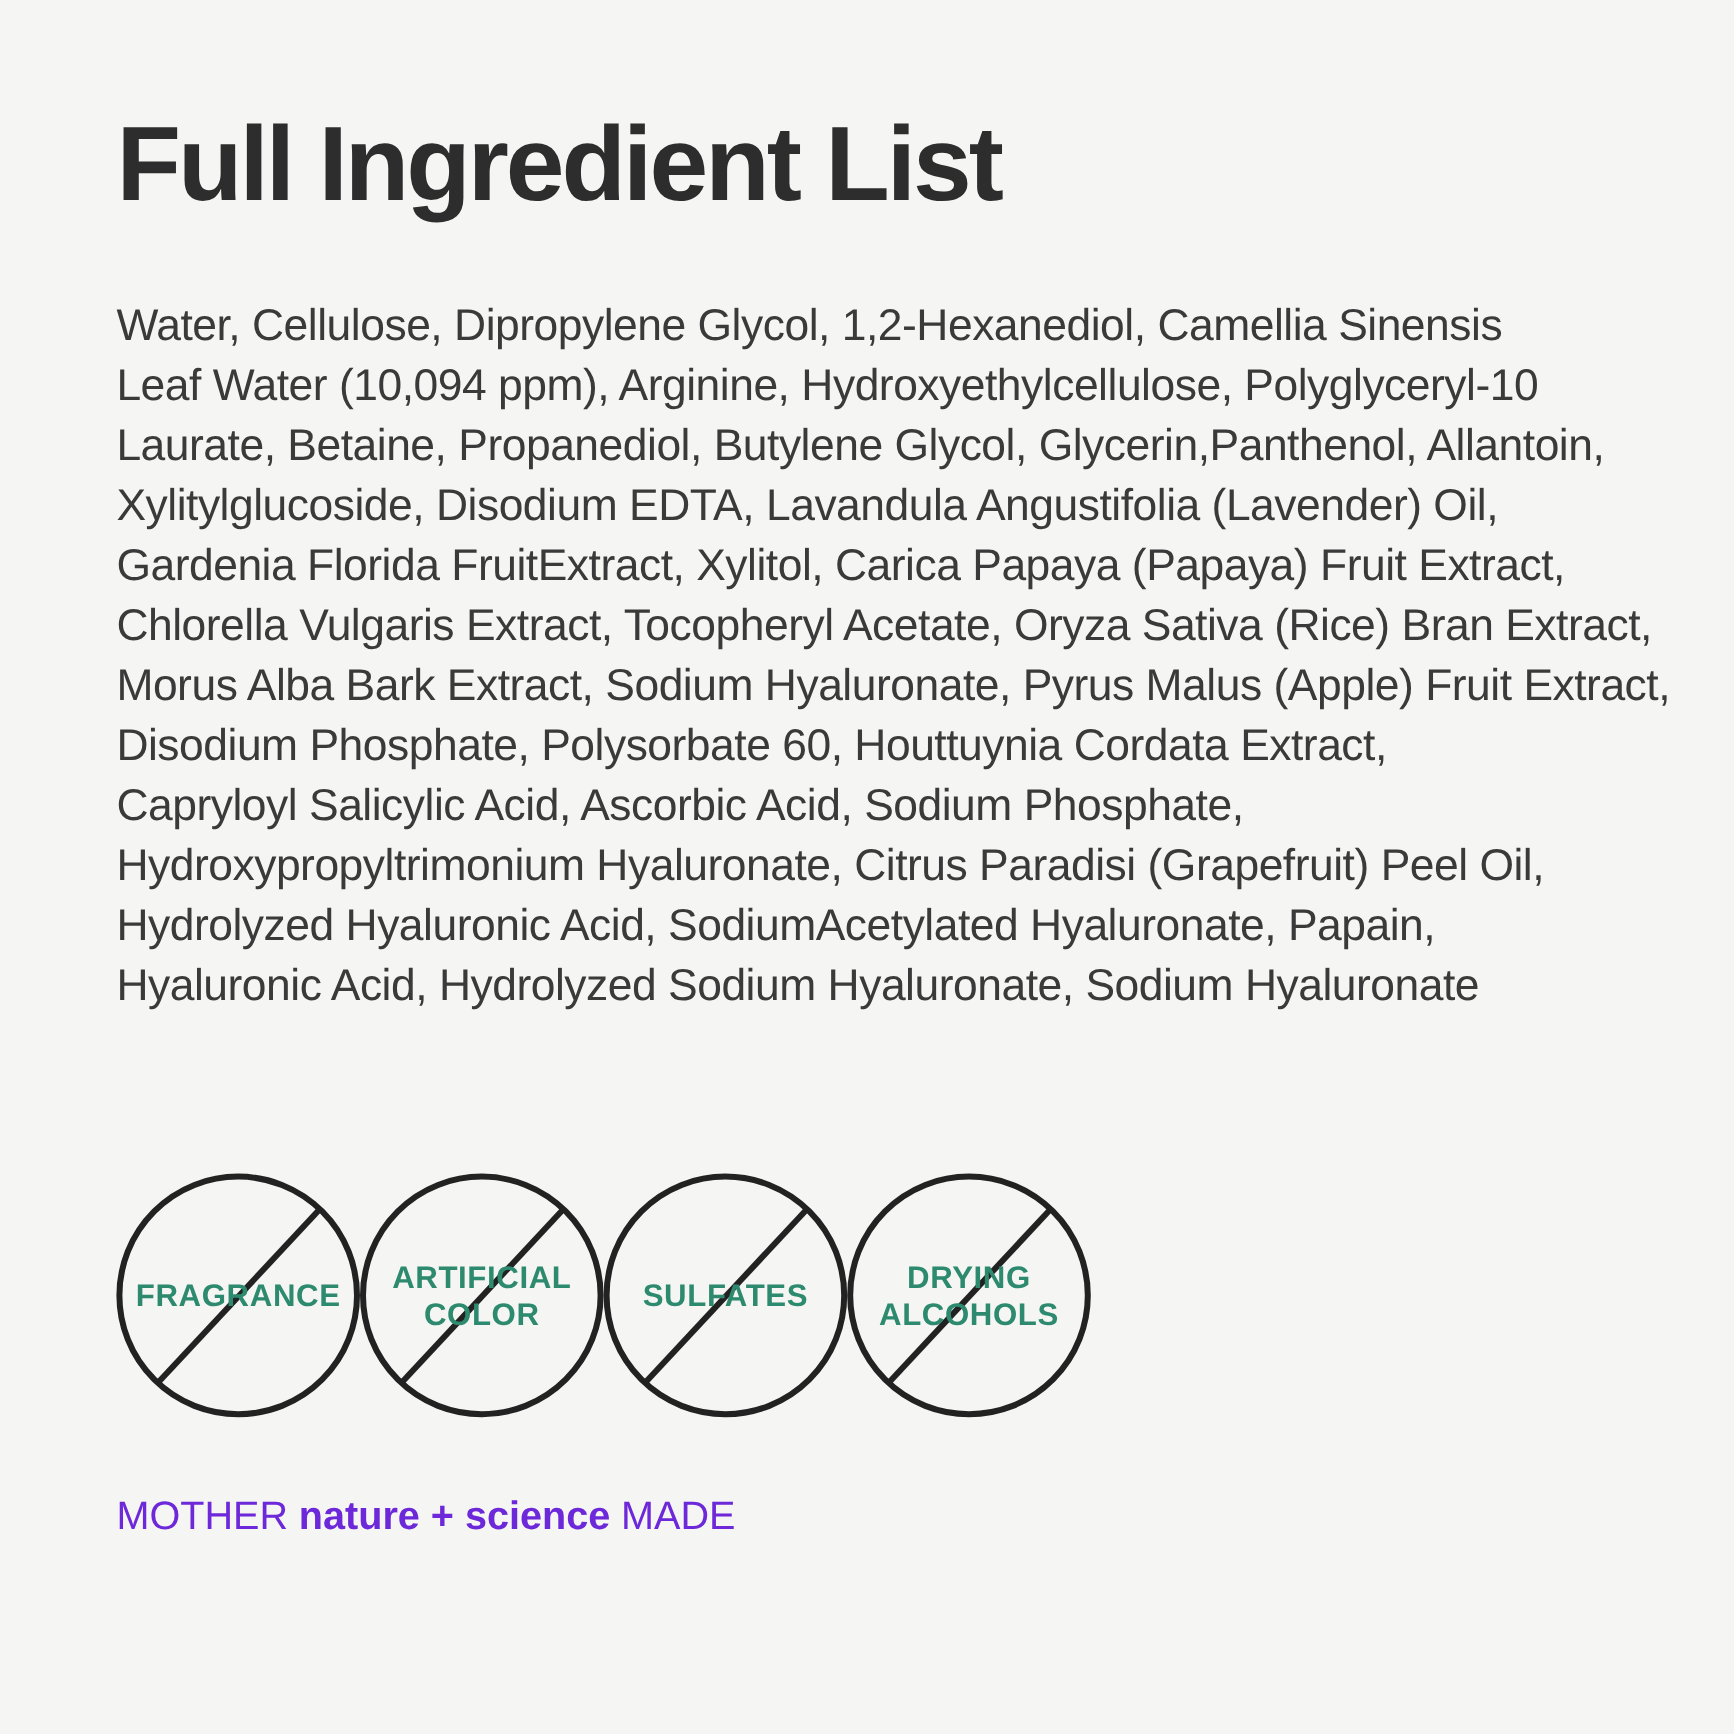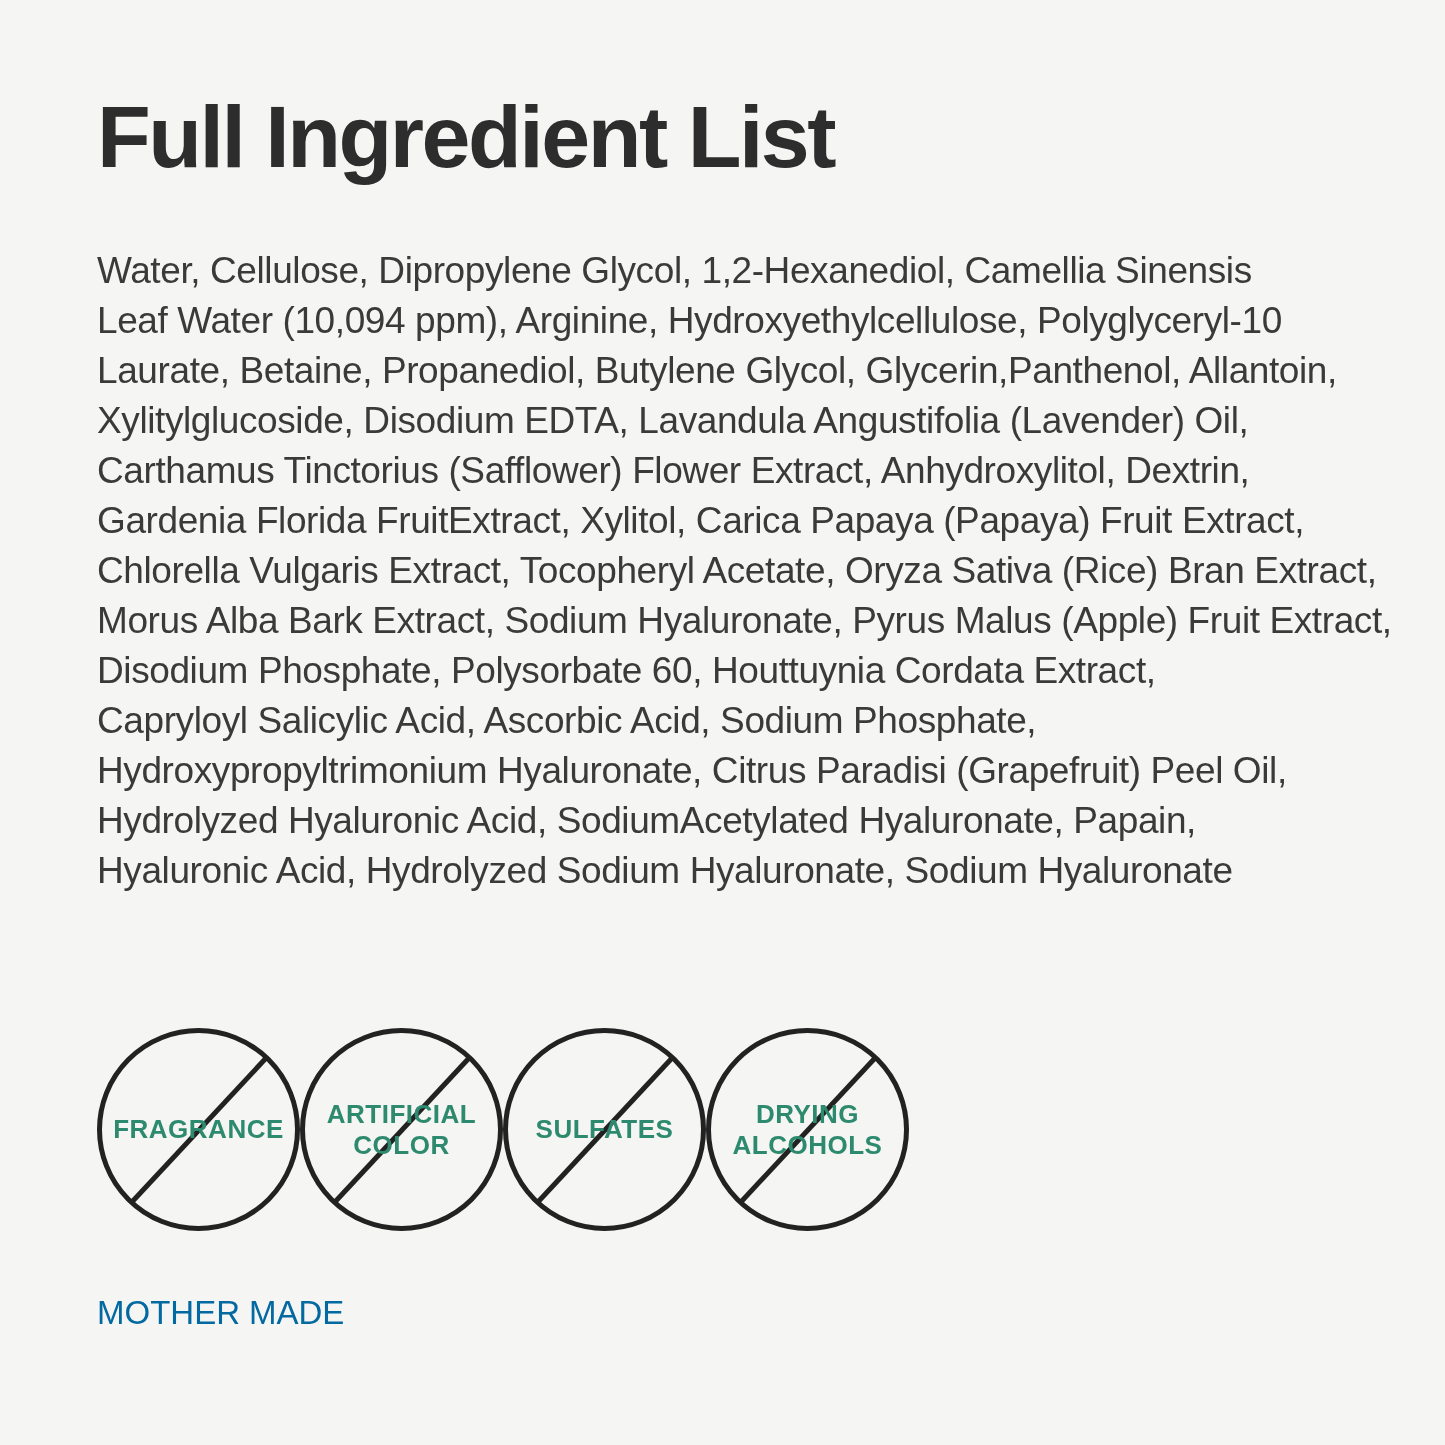--- a/index.html
+++ b/index.html
@@ -69,37 +69,36 @@
     text-align: center;
     white-space: pre-line;
   }
   .footer {
     margin-top: 62px;
     display: flex;
     align-items: baseline;
     gap: 9px;
     font-size: 33px;
     line-height: 40px;
-    color: #0369a1;
+    color: #6d28d9;
   }
   .footer .bold { font-weight: 700; }
 </style>
 </head>
 <body>
 
 <div class="canvas">
 
   <h1 class="title">Full Ingredient List</h1>
 
   <div class="ingredients">
     <p class="ing-line">Water, Cellulose, Dipropylene Glycol, 1,2-Hexanediol, Camellia Sinensis</p>
     <p class="ing-line">Leaf Water (10,094 ppm), Arginine, Hydroxyethylcellulose, Polyglyceryl-10</p>
     <p class="ing-line">Laurate, Betaine, Propanediol, Butylene Glycol, Glycerin,Panthenol, Allantoin,</p>
     <p class="ing-line">Xylitylglucoside, Disodium EDTA, Lavandula Angustifolia (Lavender) Oil,</p>
-    <p class="ing-line">Carthamus Tinctorius (Safflower) Flower Extract, Anhydroxylitol, Dextrin,</p>
     <p class="ing-line">Gardenia Florida FruitExtract, Xylitol, Carica Papaya (Papaya) Fruit Extract,</p>
     <p class="ing-line">Chlorella Vulgaris Extract, Tocopheryl Acetate, Oryza Sativa (Rice) Bran Extract,</p>
     <p class="ing-line">Morus Alba Bark Extract, Sodium Hyaluronate, Pyrus Malus (Apple) Fruit Extract,</p>
     <p class="ing-line">Disodium Phosphate, Polysorbate 60, Houttuynia Cordata Extract,</p>
     <p class="ing-line">Capryloyl Salicylic Acid, Ascorbic Acid, Sodium Phosphate,</p>
     <p class="ing-line">Hydroxypropyltrimonium Hyaluronate, Citrus Paradisi (Grapefruit) Peel Oil,</p>
     <p class="ing-line">Hydrolyzed Hyaluronic Acid, SodiumAcetylated Hyaluronate, Papain,</p>
     <p class="ing-line">Hyaluronic Acid, Hydrolyzed Sodium Hyaluronate, Sodium Hyaluronate</p>
   </div>
 
@@ -125,16 +124,17 @@
     <div class="badge">
       <span class="slash"></span>
       <span class="badge-label">DRYING
 ALCOHOLS</span>
     </div>
 
   </div>
 
   <p class="footer">
     <span>MOTHER</span>
+    <span class="bold">nature + science</span>
     <span>MADE</span>
   </p>
 
 </div>
 
 </body></html>

